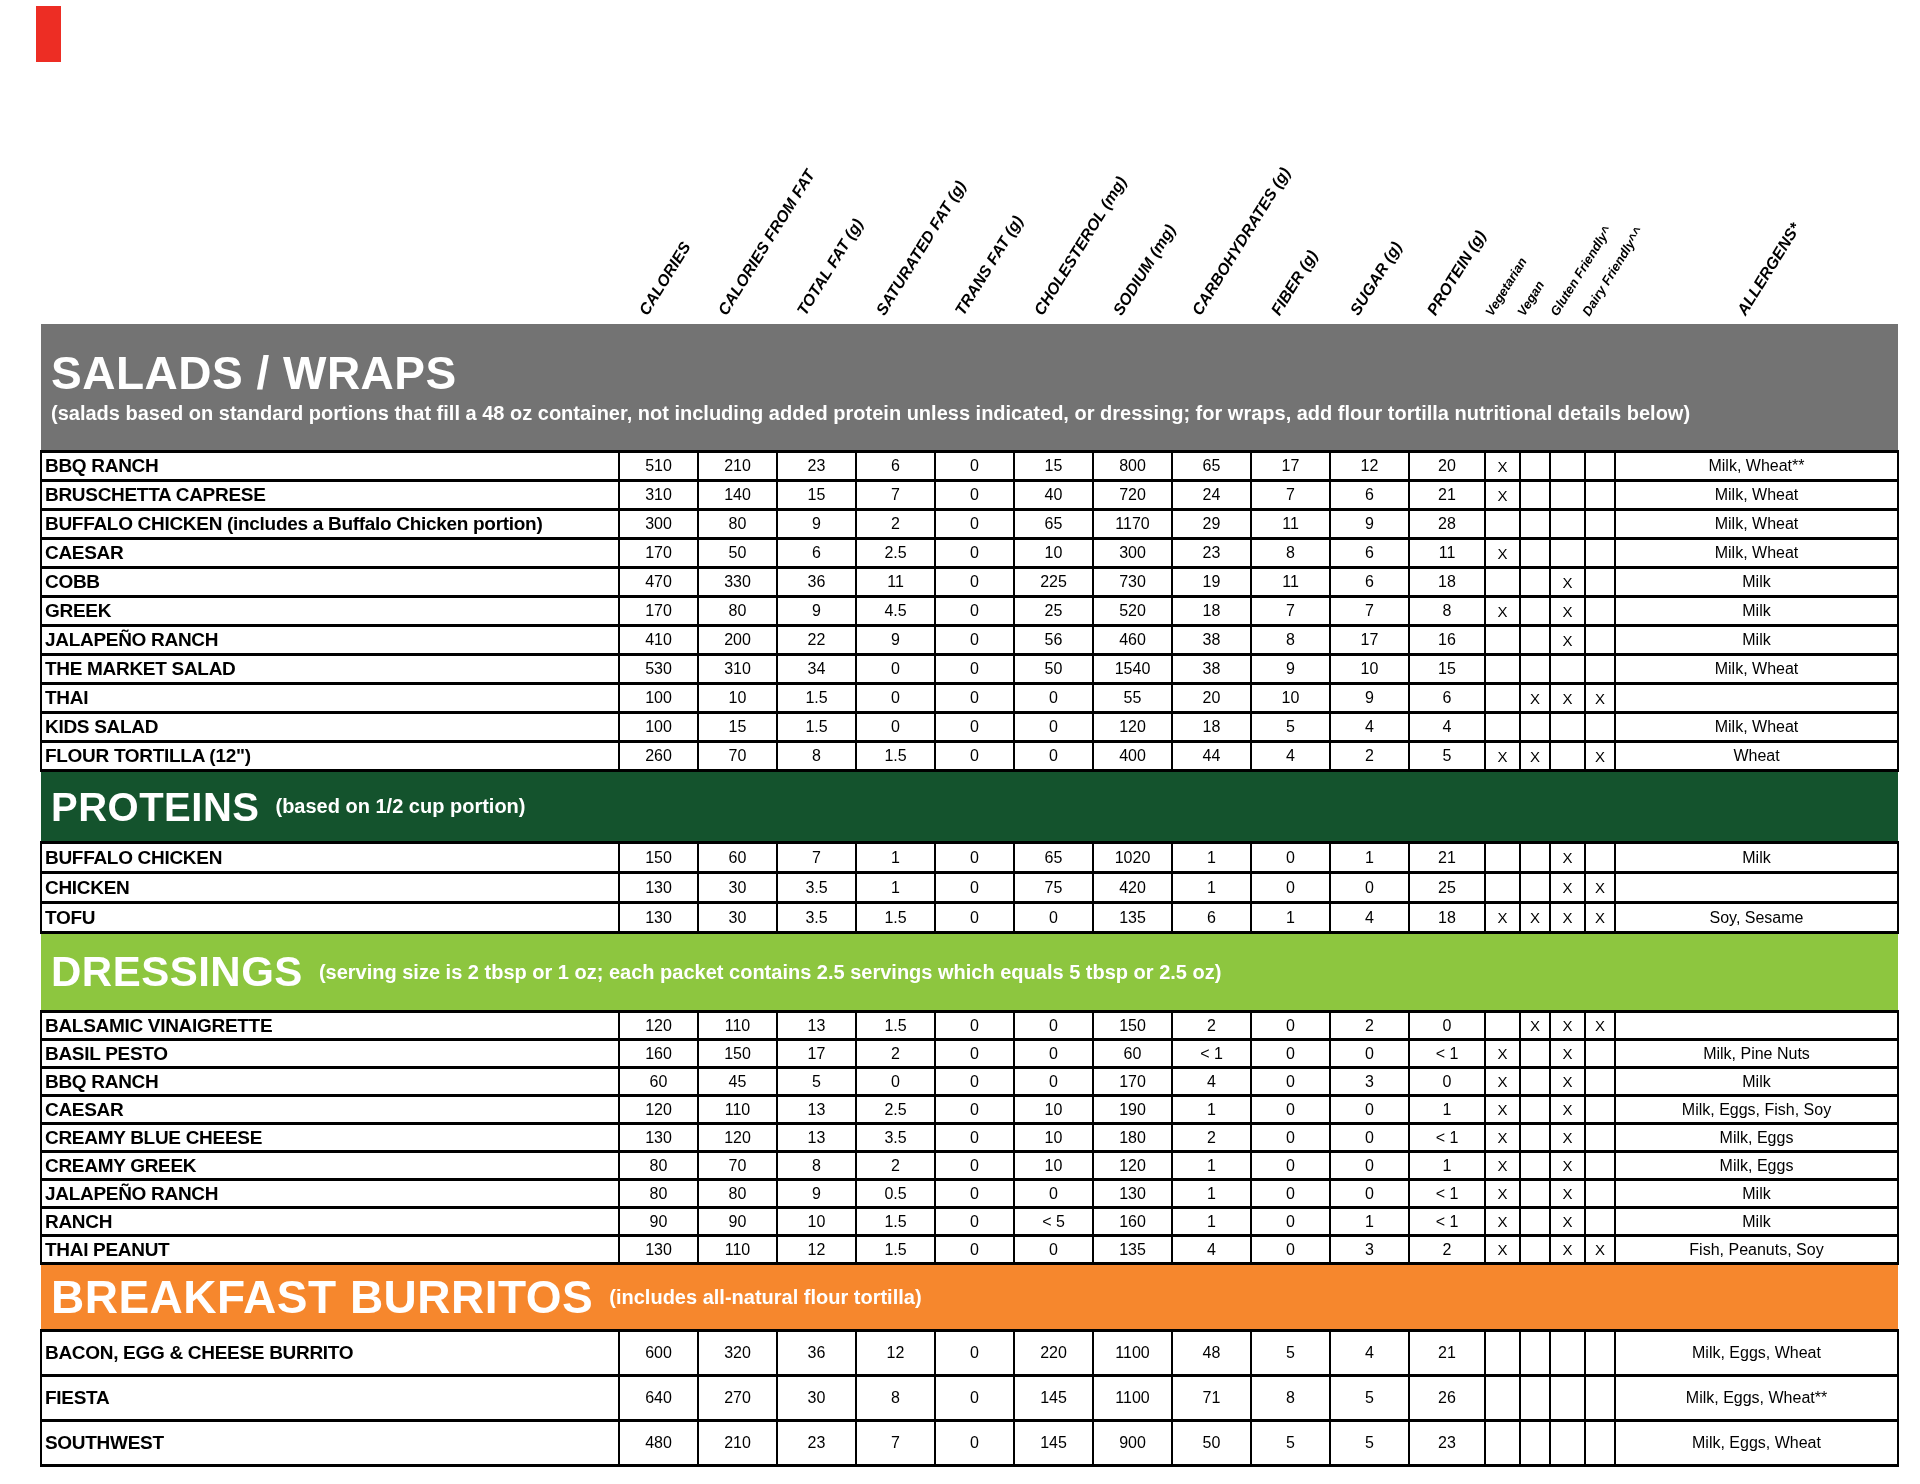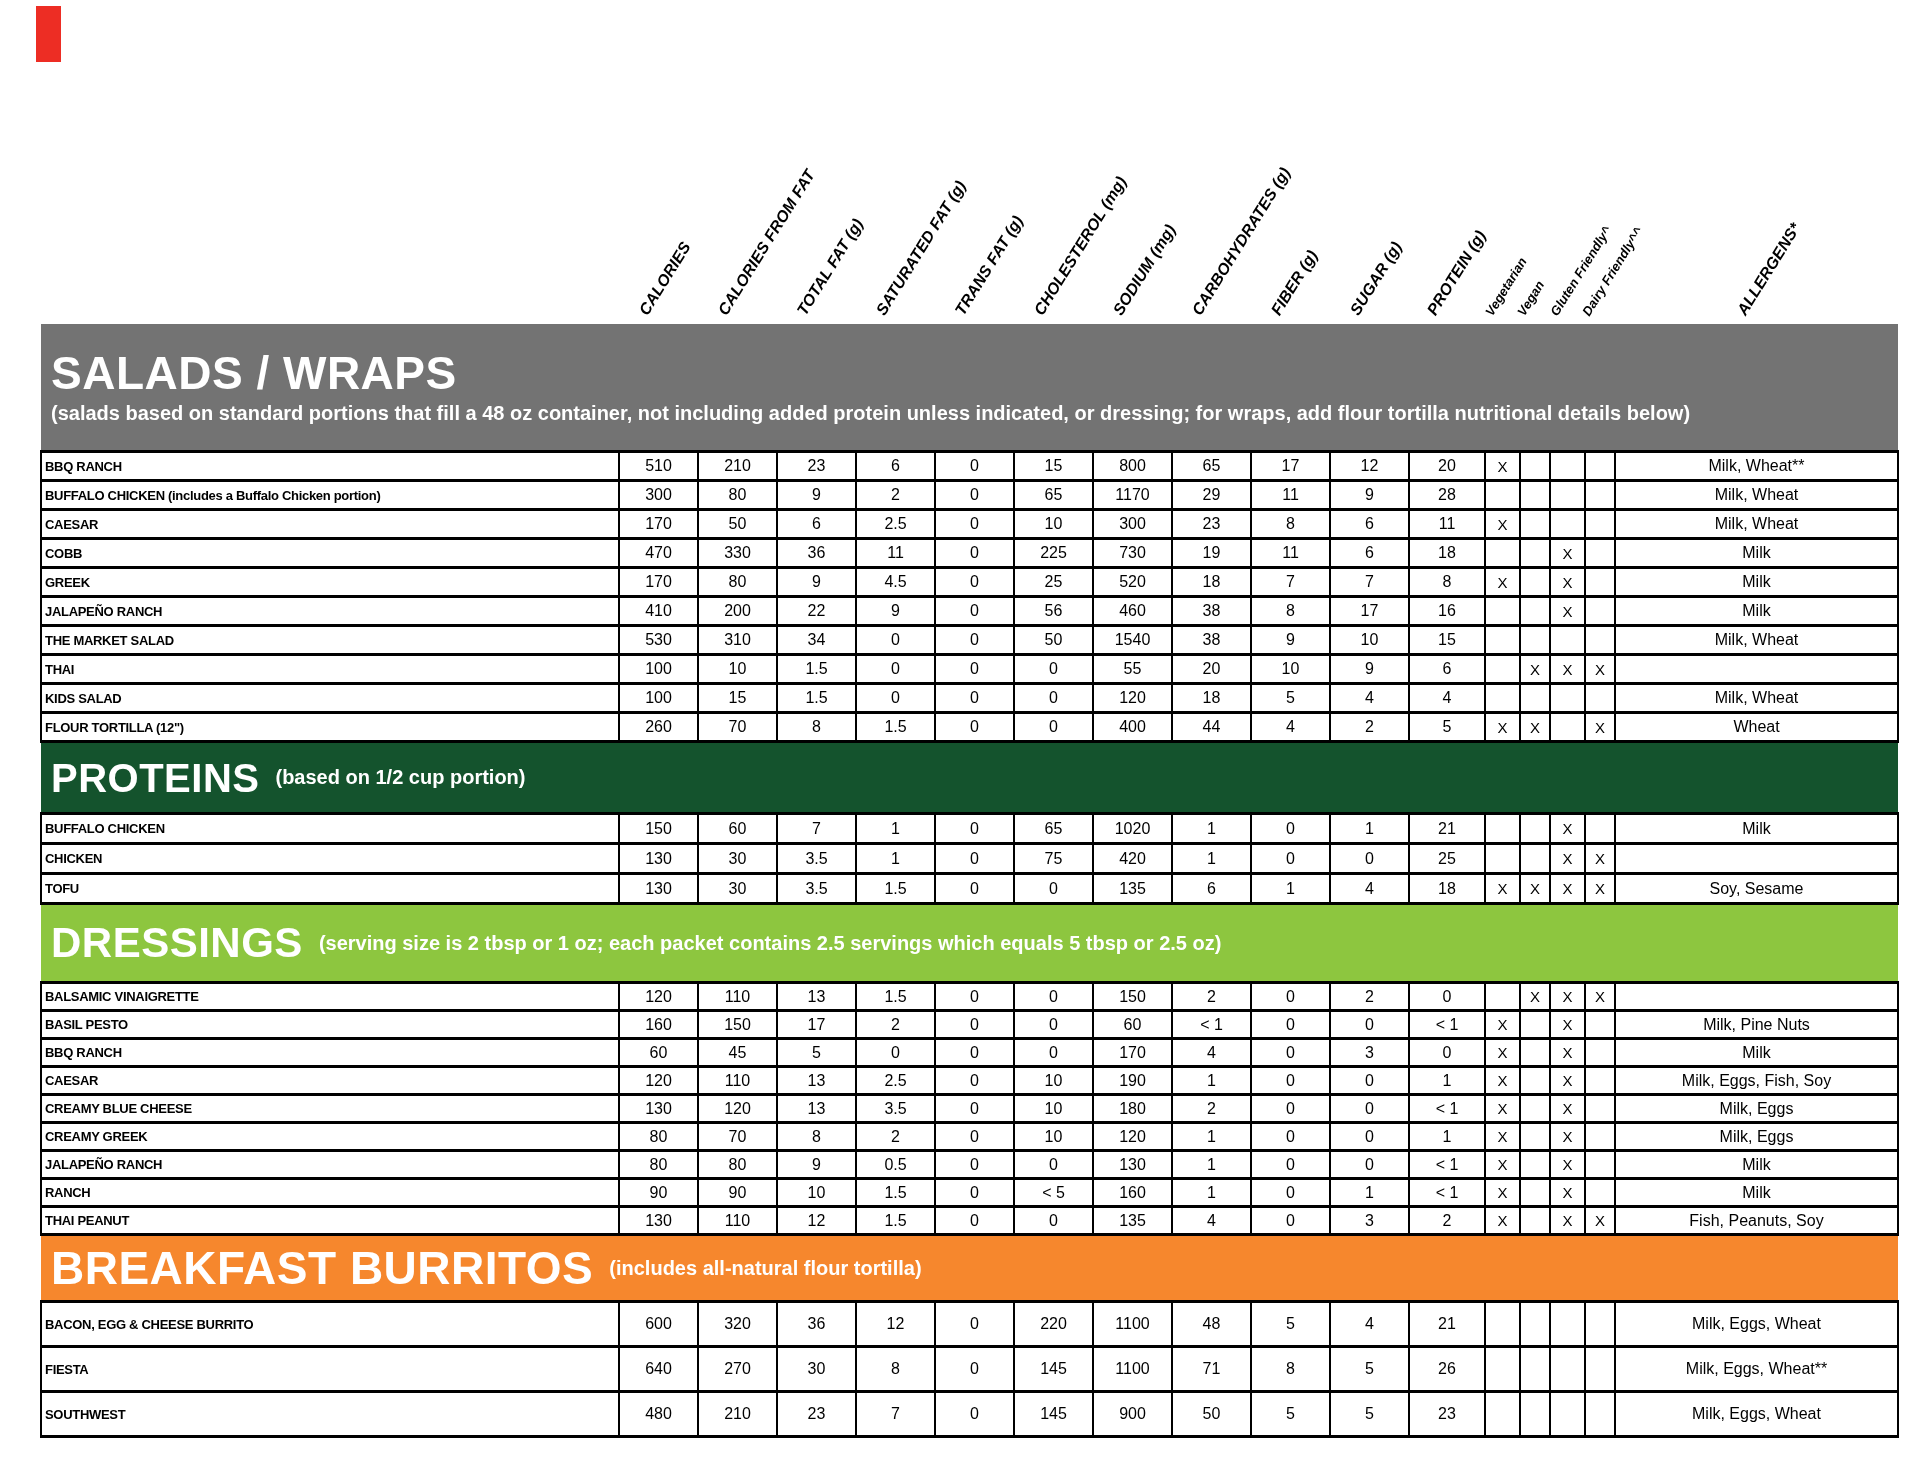--- a/index.html
+++ b/index.html
@@ -6,21 +6,21 @@
   .sheet{position:relative;width:1920px;height:1484px;background:#ffffff;
          font-family:"Liberation Sans",sans-serif;overflow:hidden;color:#000;}
   .red-marker{position:absolute;left:36px;top:6px;width:25px;height:56px;}
   .col-headers{position:absolute;left:40px;top:0;width:1857px;height:324px;}
   .rot{position:absolute;bottom:6px;white-space:nowrap;font-weight:bold;font-style:italic;
        color:#000;transform:rotate(-58deg);transform-origin:0 100%;line-height:1;}
   table.nutri{position:absolute;left:40px;top:324px;width:1857px;
               border-collapse:collapse;table-layout:fixed;}
   table.nutri td{border:2px solid #000;padding:0 3px;overflow:hidden;}
   tr.data-row td{border-top-width:3px;border-bottom-width:3px;}
-  td.name{font-weight:bold;font-size:13px;text-align:left;padding-left:6px;
+  td.name{font-weight:bold;font-size:19px;text-align:left;padding-left:6px;
           letter-spacing:-0.3px;white-space:nowrap;}
   td.num{text-align:center;font-size:16px;}
   td.flag{text-align:center;font-size:15px;padding:0;}
   td.allerg{text-align:center;font-size:16px;white-space:nowrap;margin-left:16px;}
   tr.band td{border:0;color:#fff;vertical-align:middle;padding:4px 10px;}
   .band-title{font-weight:bold;letter-spacing:0.5px;line-height:1.05;vertical-align:middle;}
   .band-sub{font-weight:bold;font-size:20px;margin-left:16px;vertical-align:middle;}
   .stacked .band-sub{display:block;margin-left:0;margin-top:4px;}
 </style>
 </head>
@@ -83,20 +83,39 @@
           <td class="num">17</td>
           <td class="num">12</td>
           <td class="num">20</td>
           <td class="flag">X</td>
           <td class="flag"></td>
           <td class="flag"></td>
           <td class="flag"></td>
           <td class="allerg">Milk, Wheat**</td>
         </tr>
         <tr class="data-row" style="height: 29px;">
+          <td class="name">BRUSCHETTA CAPRESE</td>
+          <td class="num">310</td>
+          <td class="num">140</td>
+          <td class="num">15</td>
+          <td class="num">7</td>
+          <td class="num">0</td>
+          <td class="num">40</td>
+          <td class="num">720</td>
+          <td class="num">24</td>
+          <td class="num">7</td>
+          <td class="num">6</td>
+          <td class="num">21</td>
+          <td class="flag">X</td>
+          <td class="flag"></td>
+          <td class="flag"></td>
+          <td class="flag"></td>
+          <td class="allerg">Milk, Wheat</td>
+        </tr>
+        <tr class="data-row" style="height: 29px;">
           <td class="name">BUFFALO CHICKEN (includes a Buffalo Chicken portion)</td>
           <td class="num">300</td>
           <td class="num">80</td>
           <td class="num">9</td>
           <td class="num">2</td>
           <td class="num">0</td>
           <td class="num">65</td>
           <td class="num">1170</td>
           <td class="num">29</td>
           <td class="num">11</td>

